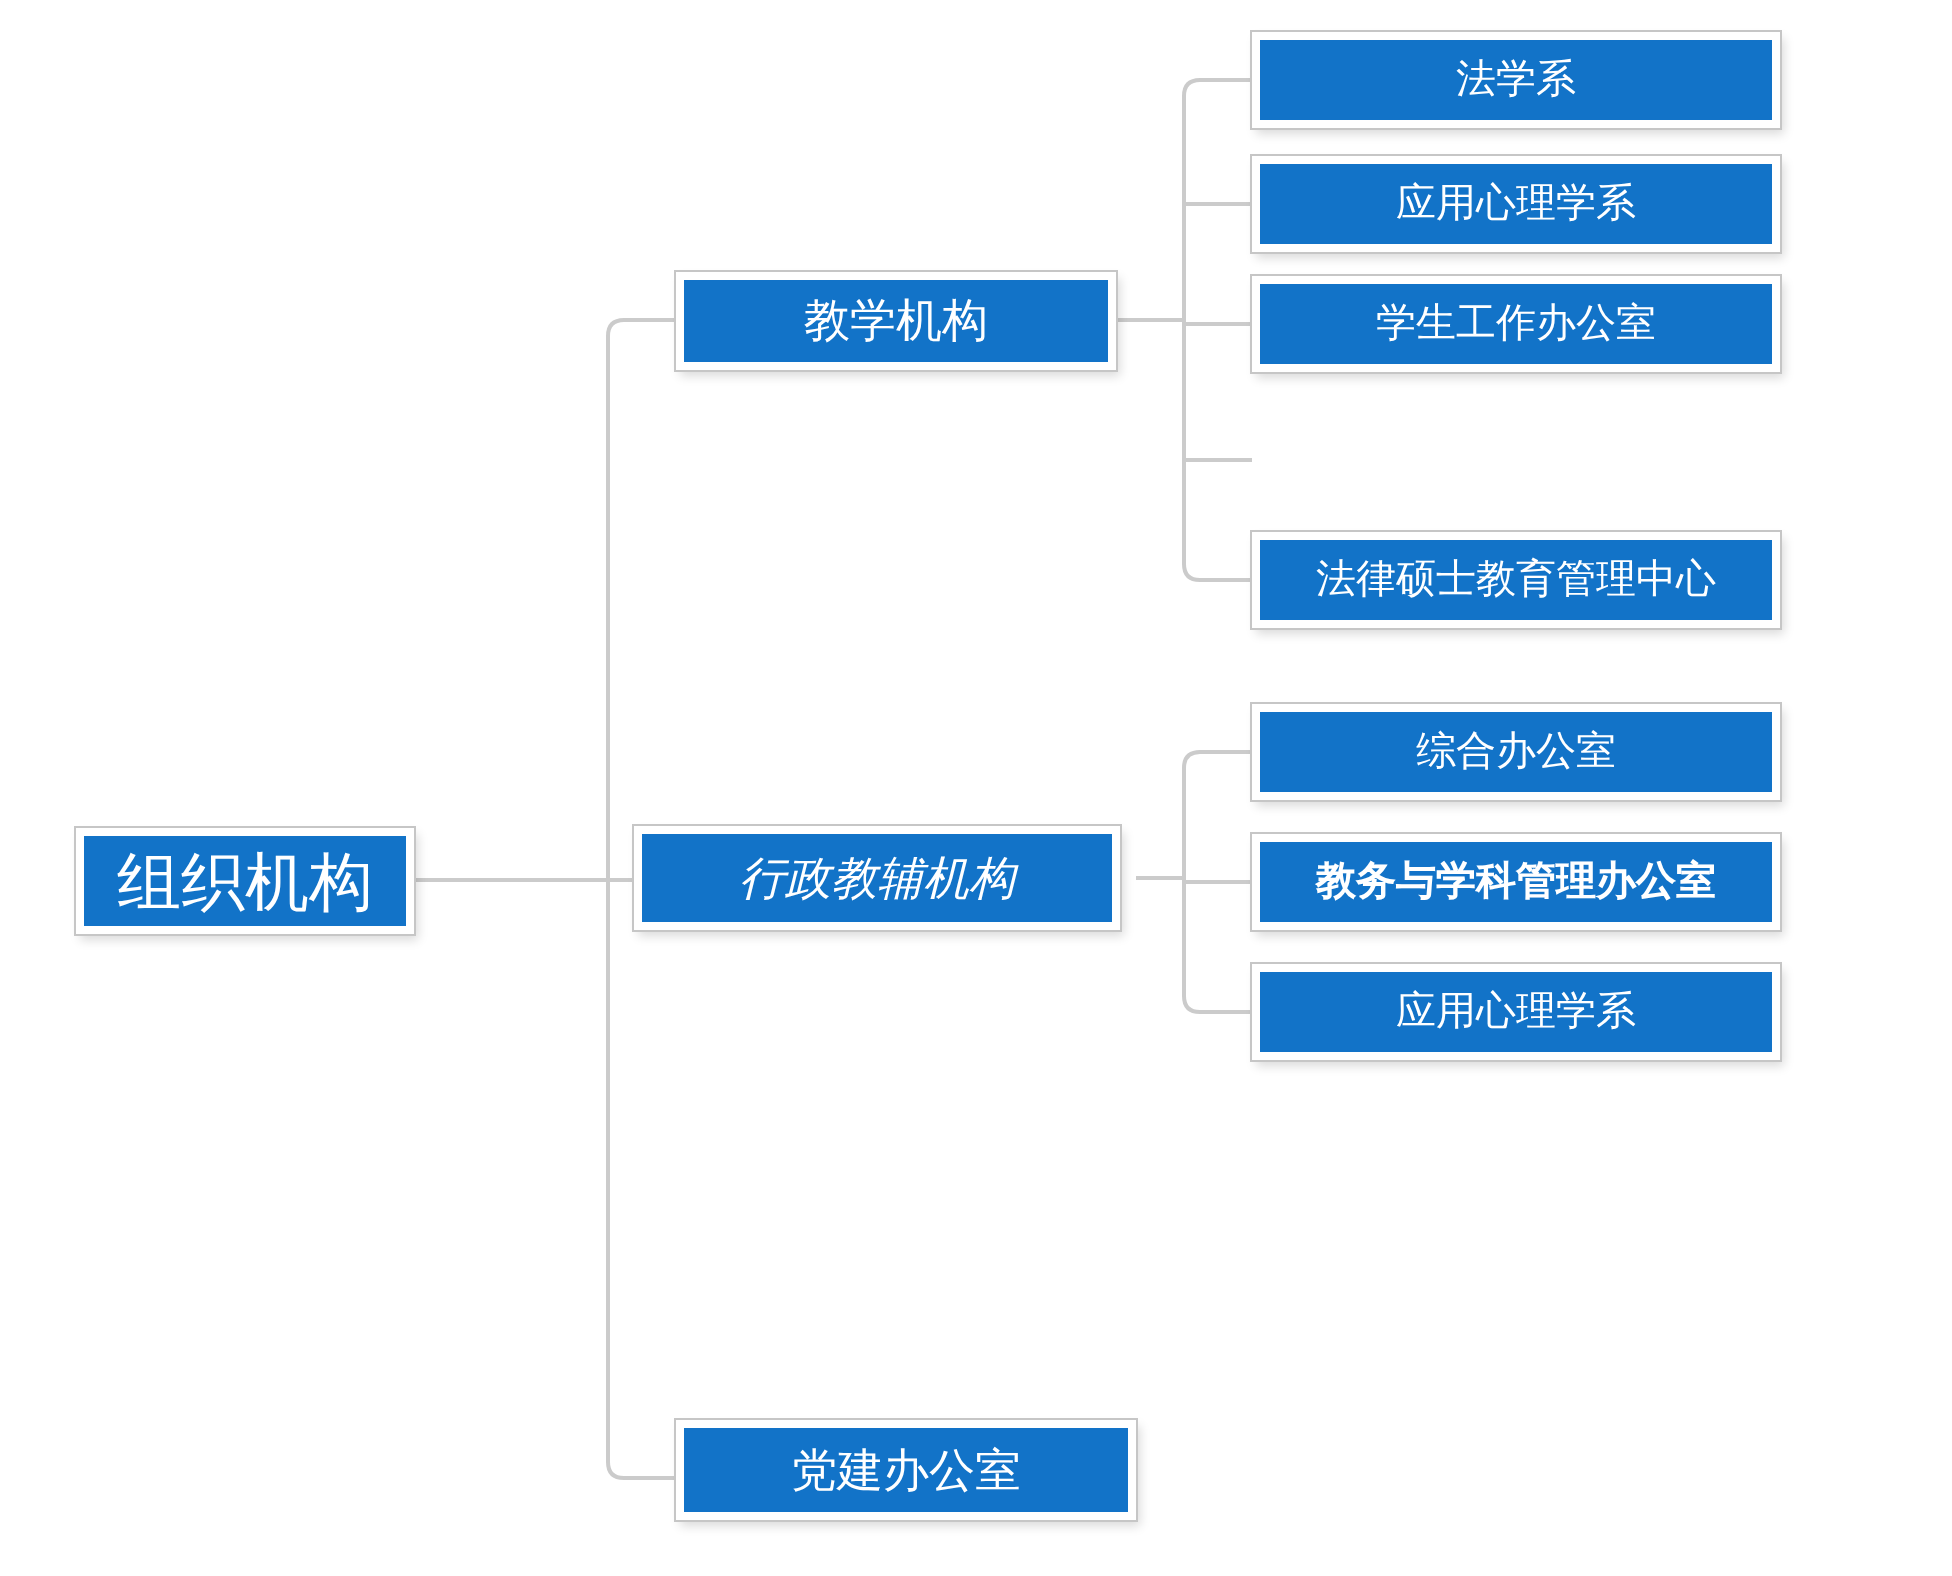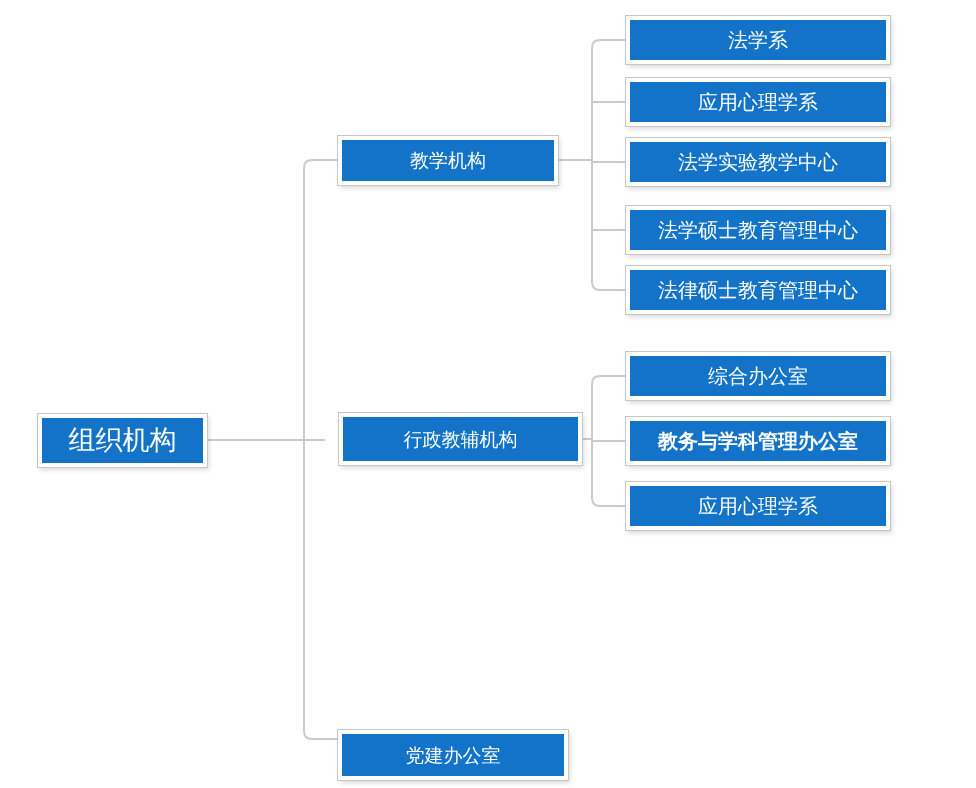--- a/index.html
+++ b/index.html
@@ -37,22 +37,22 @@
     border:4px solid var(--frame);
     box-shadow:0 0 0 1px var(--outline), 2px 3px 5px rgba(0,0,0,0.15);
     color:var(--node-text);
     display:flex;
     align-items:center;
     justify-content:center;
     text-align:center;
     white-space:nowrap;
     line-height:1;
   }
-  .node.root{font-size:27px;}
-  .node.branch{font-size:19px;}
+  .node.root{font-size:32px;}
+  .node.branch{font-size:23px;}
   .node.leaf{font-size:20px;text-align:right;}
 </style>
 </head>
 <body>
 
 <div class="canvas">
 
   <svg class="connectors" viewBox="0 0 976 788" xmlns="http://www.w3.org/2000/svg" aria-hidden="true">
 
     <path d="M 207,440 L 325,440"></path>
@@ -66,26 +66,25 @@
     <path d="M 592,230 L 626,230"></path>
 
     <path d="M 568,439 L 592,439"></path>
     <path d="M 626,376 L 600,376 Q 592,376 592,384 L 592,498 Q 592,506 600,506 L 626,506"></path>
     <path d="M 592,441 L 626,441"></path>
   </svg>
 
   <div class="node root" style="left:38px;top:414px;width:169px;height:53px;">组织机构</div>
 
   <div class="node branch" style="left:338px;top:136px;width:220px;height:49px;">教学机构</div>
-  <div class="node branch" style="left:339px;top:413px;width:243px;height:52px;">行政教辅机构</div>
-  <div class="node branch" style="left:338px;top:730px;width:230px;height:50px;">党建办公室</div>
+  <div class="node branch" style="left:317px;top:413px;width:243px;height:52px;font-style:italic;">行政教辅机构</div>
+  <div class="node branch" style="left:338px;top:710px;width:230px;height:50px;">党建办公室</div>
 
   <div class="node leaf" style="left:626px;top:16px;width:264px;height:48px;">法学系</div>
   <div class="node leaf" style="left:626px;top:78px;width:264px;height:48px;">应用心理学系</div>
-  <div class="node leaf" style="left:626px;top:138px;width:264px;height:48px;">法学实验教学中心</div>
-  <div class="node leaf" style="left:626px;top:206px;width:264px;height:48px;">法学硕士教育管理中心</div>
+  <div class="node leaf" style="left:626px;top:138px;width:264px;height:48px;">学生工作办公室</div>
   <div class="node leaf" style="left:626px;top:266px;width:264px;height:48px;">法律硕士教育管理中心</div>
 
   <div class="node leaf" style="left:626px;top:352px;width:264px;height:48px;">综合办公室</div>
   <div class="node leaf" style="left:626px;top:417px;width:264px;height:48px;font-weight:bold;">教务与学科管理办公室</div>
   <div class="node leaf" style="left:626px;top:482px;width:264px;height:48px;">应用心理学系</div>
 
 </div>
 
 </body></html>

